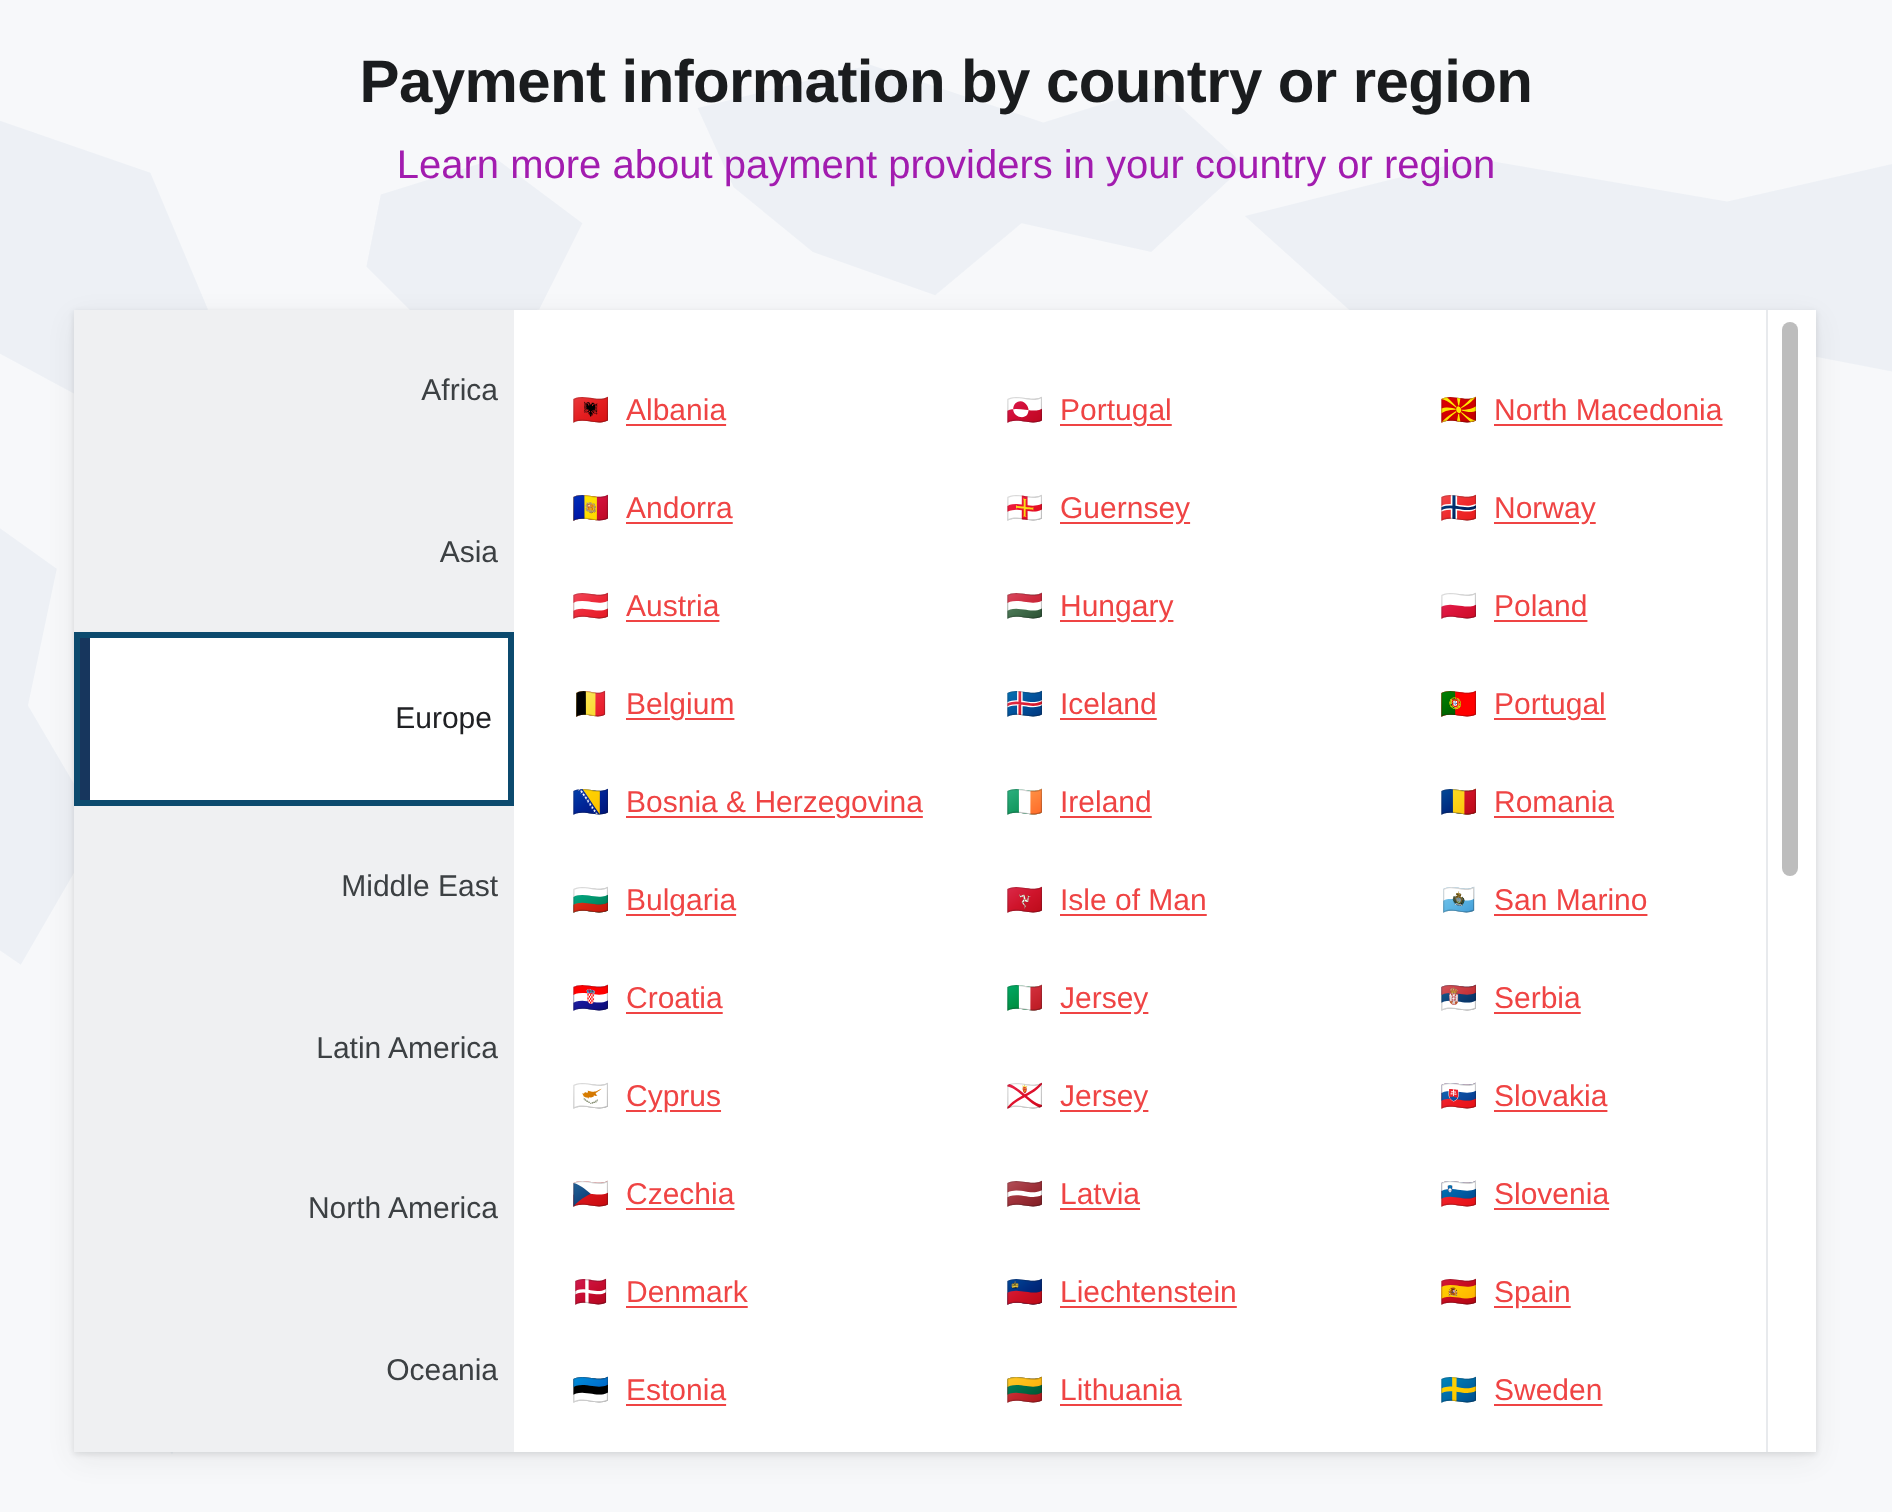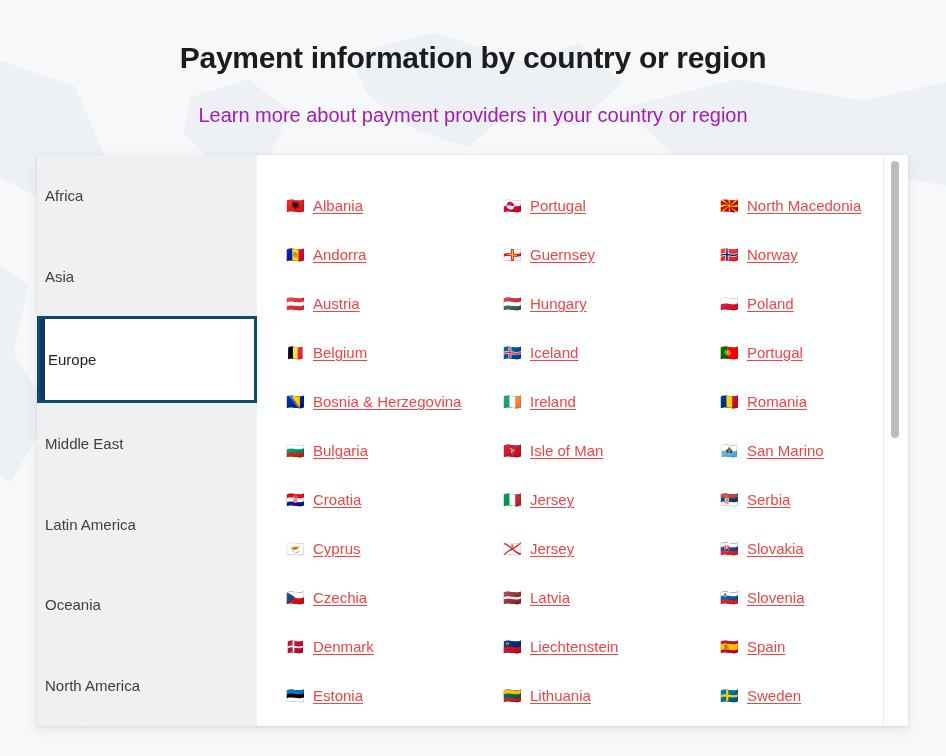--- a/index.html
+++ b/index.html
@@ -27,21 +27,21 @@
   
   #hero {
     position: absolute;
     left: 0; top: 0;
     width: 946px;
     height: 150px;
     z-index: 2;
     text-align: center;
   }
   #hero-title {
-    margin: 16px;
+    margin: 0;
     padding-top: 23px;
     font-size: 30px;
     font-weight: bold;
     letter-spacing: -0.3px;
     color: #1a1c1e;
     line-height: 1.25;
   }
   #hero-subtitle {
     margin: 0;
     padding-top: 9px;
@@ -71,21 +71,21 @@
     flex: 0 0 220px;
     background: #eff0f2;
     display: flex;
     flex-direction: column;
     position: relative;
   }
   .region-tab {
     flex: 1 1 0;
     display: flex;
     align-items: center;
-    justify-content: flex-start;
+    justify-content: flex-end;
     font-size: 15px;
     color: #3c4043;
     background: transparent;
     border: none;
     cursor: pointer;
     position: relative;
     text-align: center;
     font-family: "Liberation Sans", sans-serif;
     padding: 0 8px;
   }
@@ -208,24 +208,24 @@
       <button class="region-tab active">
         <span>Europe</span>
       </button>
       <button class="region-tab">
         <span>Middle East</span>
       </button>
       <button class="region-tab">
         <span>Latin America</span>
       </button>
       <button class="region-tab">
+        <span>North America</span>
+      </button>
+      <button class="region-tab">
         <span>Oceania</span>
-      </button>
-      <button class="region-tab">
-        <span>North America</span>
       </button>
     </nav>
 
   <section id="country-panel">
     <div id="country-grid">
         <div class="country-column">
           <div class="country-item">
             <span class="country-flag">🇦🇱</span>
             <a class="country-link">Albania</a>
           </div>

